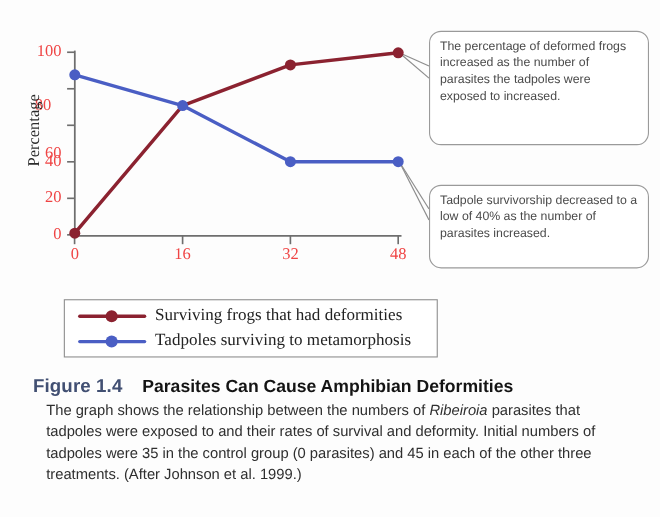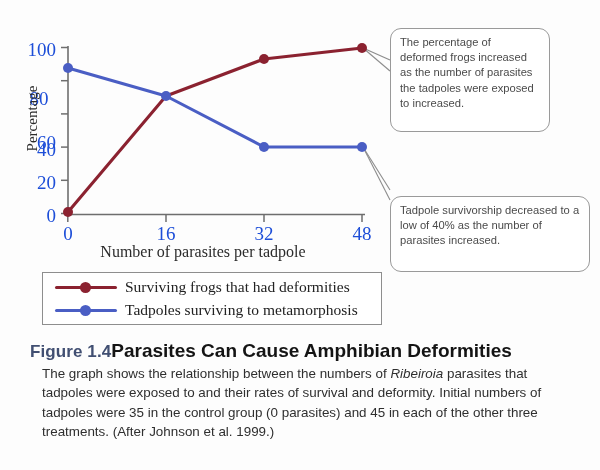--- a/index.html
+++ b/index.html
@@ -12,22 +12,22 @@
   }
   #figure-root{position:absolute;left:0;top:0;width:600px;height:470px;background:#fdfdfd;}
 
   
   #plot-wrap{position:absolute;left:0;top:0;width:600px;height:335px;}
   #plot-svg{position:absolute;left:0;top:0;}
 
   .ytick-label, .xtick-label{
     position:absolute;
     font-family:"Liberation Serif", serif;
-    font-size:19px;
-    color:#1d4ed8;
+    font-size:15px;
+    color:#ef4444;
     white-space:nowrap;
   }
   .ytick-label{text-align:right;}
   .xtick-label{text-align:center;}
 
   #y-axis-title{
     position:absolute;
     left:-18px; top:110px;
     width:100px;
     transform:rotate(-90deg);
@@ -55,27 +55,27 @@
     box-sizing:border-box;
     border:1.3px solid #9a9a9a;
     border-radius:11px;
     background:#ffffff;
     font-family:"Liberation Sans", sans-serif;
     font-size:11.2px;
     line-height:15.2px;
     color:#4a4a4a;
     padding:6px 8px 5px 9px;
   }
-  #callout-deformed{left:390px;top:28px;width:160px;height:104px;}
-  #callout-survivorship{left:390px;top:168px;width:200px;height:76px;margin-top:28px;}
+  #callout-deformed{left:390px;top:28px;width:200px;height:104px;}
+  #callout-survivorship{left:390px;top:168px;width:200px;height:76px;}
 
   
   #legend{
     position:absolute;
-    left:42px; top:272px;
+    left:58px; top:272px;
     width:340px; height:53px;
     box-sizing:border-box;
     border:1.2px solid #8e8e8e;
     background:#ffffff;
   }
   .legend-row{
     position:absolute;
     left:0; width:100%;
     height:24px;
     display:flex;align-items:center;
@@ -117,23 +117,23 @@
     margin-bottom:1px;
   }
   #caption-figno{
     font-weight:bold;
     font-size:17px;
     color:#414f72;
     letter-spacing:0.1px;
   }
   #caption-title{
     font-weight:bold;
-    font-size:19px;
+    font-size:16px;
     color:#141414;
-    margin-left:0;
+    margin-left:18px;
   }
   #caption-body{display:block;margin-left:12px;}
   .sp-italic{font-style:italic;}
 </style>
 </head>
 <body>
 
 <div id="figure-root">
 
   <div id="plot-wrap">
@@ -193,21 +193,20 @@
     <div class="ytick-label" style="left:22px;top:139px;width:34px;">40</div>
     <div class="ytick-label" style="left:22px;top:172px;width:34px;">20</div>
     <div class="ytick-label" style="left:22px;top:205px;width:34px;">0</div>
 
     <div class="xtick-label" style="left:48px;top:223px;width:40px;">0</div>
     <div class="xtick-label" style="left:146px;top:223px;width:40px;">16</div>
     <div class="xtick-label" style="left:244px;top:223px;width:40px;">32</div>
     <div class="xtick-label" style="left:342px;top:223px;width:40px;">48</div>
 
     <div id="y-axis-title">Percentage</div>
-    <div id="x-axis-title">Number of parasites per tadpole</div>
 
     <div class="callout" id="callout-deformed">The percentage of deformed frogs increased as the number of parasites the tadpoles were exposed to increased.</div>
 
     <div class="callout" id="callout-survivorship">Tadpole survivorship decreased to a low of 40% as the number of parasites increased.</div>
 
     <div id="legend">
 
       <div class="legend-row" id="legend-row-frogs">
         <span class="legend-swatch">
           <span class="lg-line" style="background:#8b2230;"></span>

